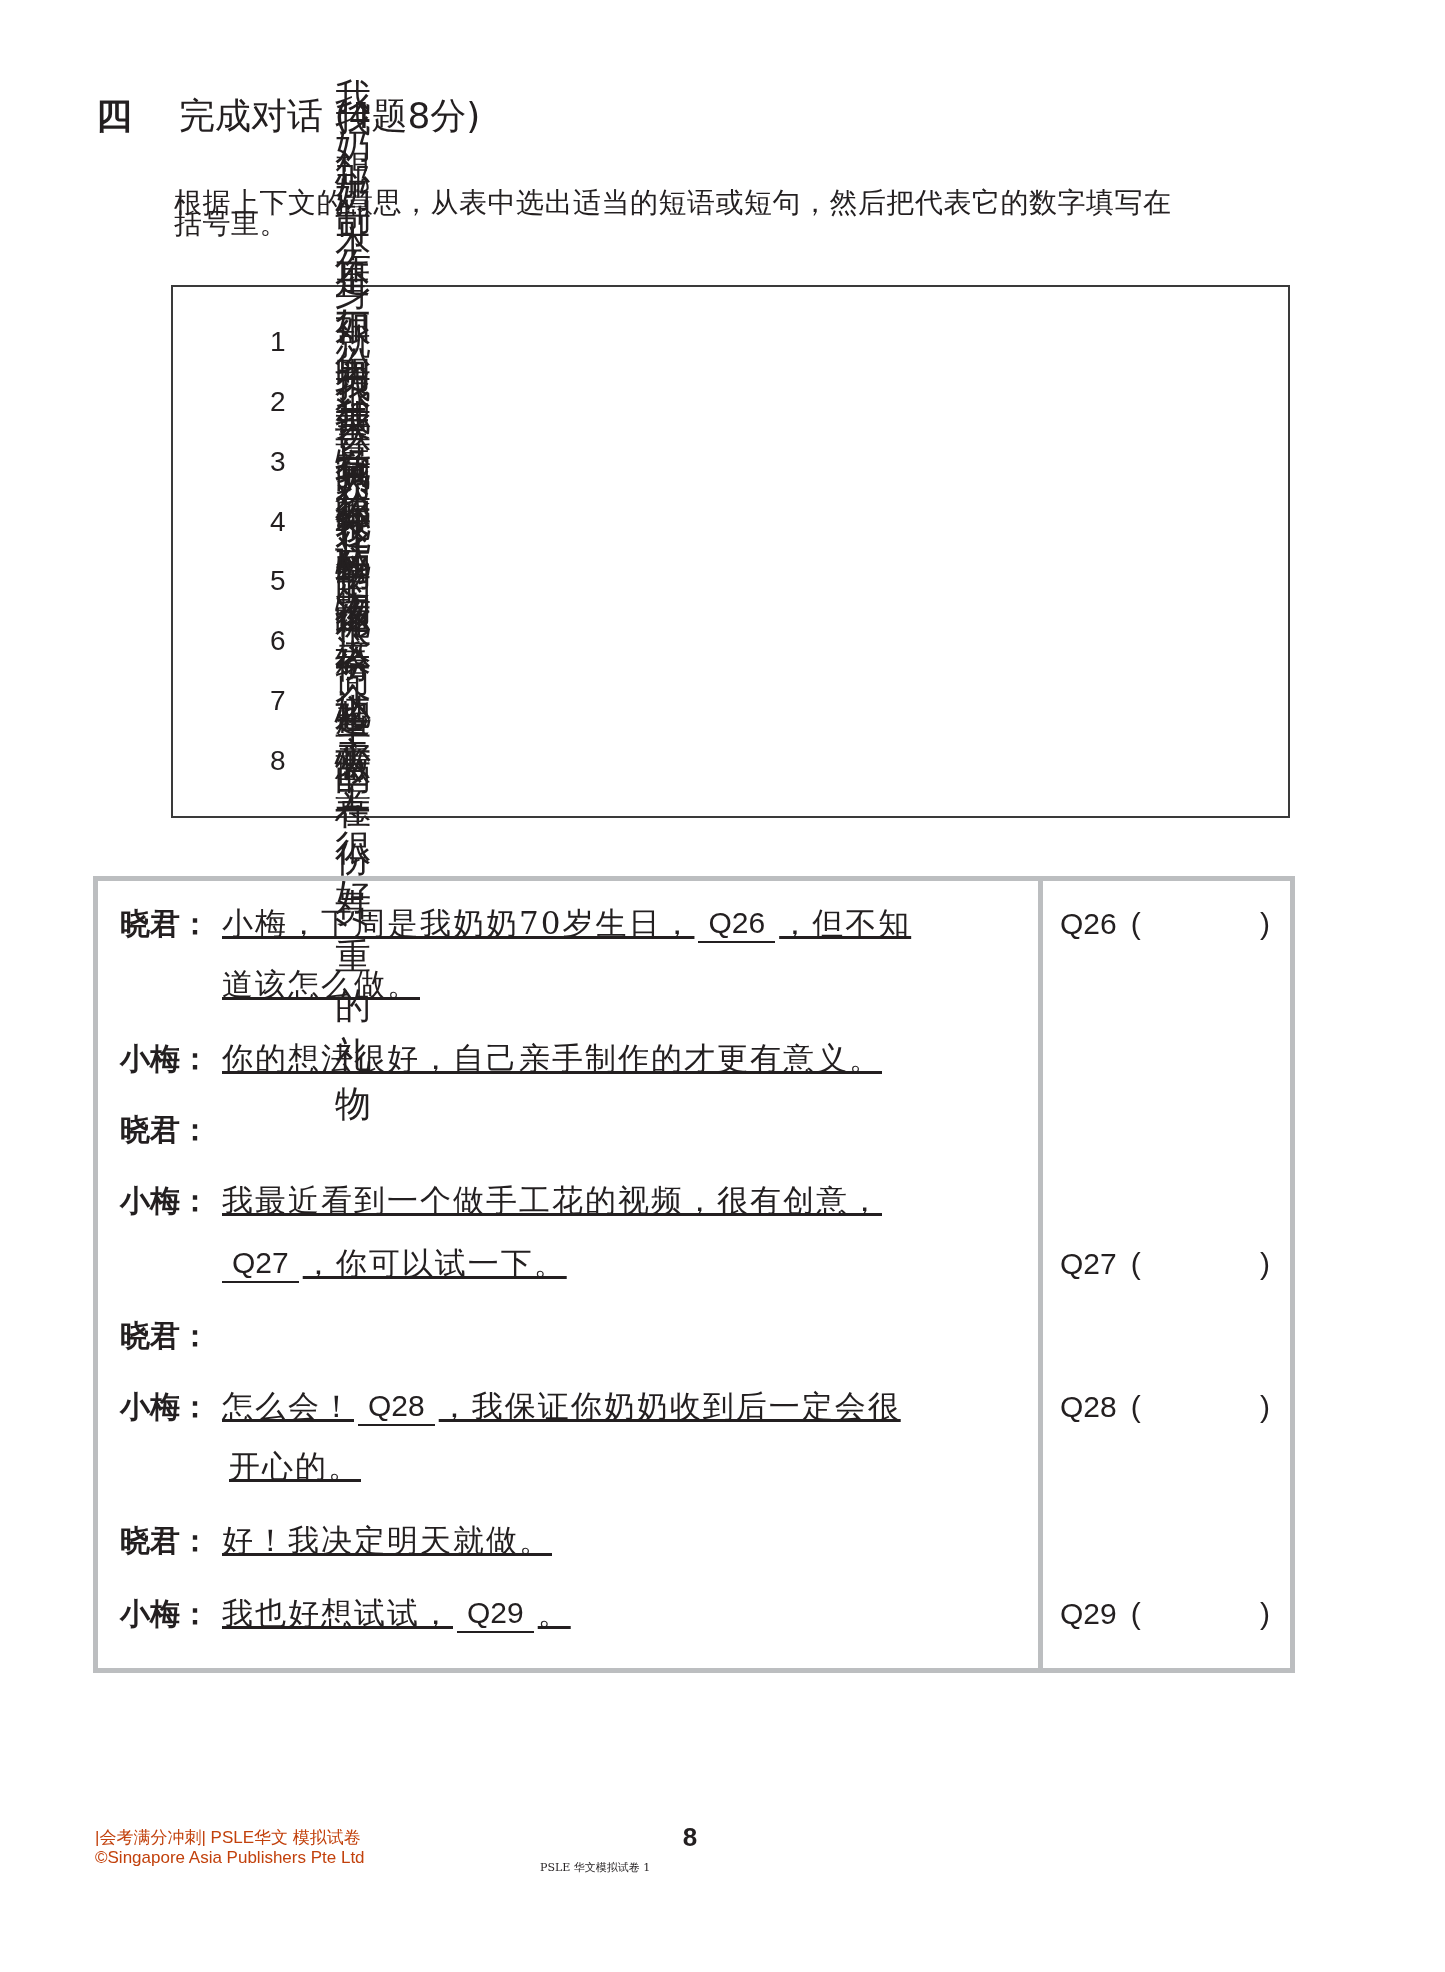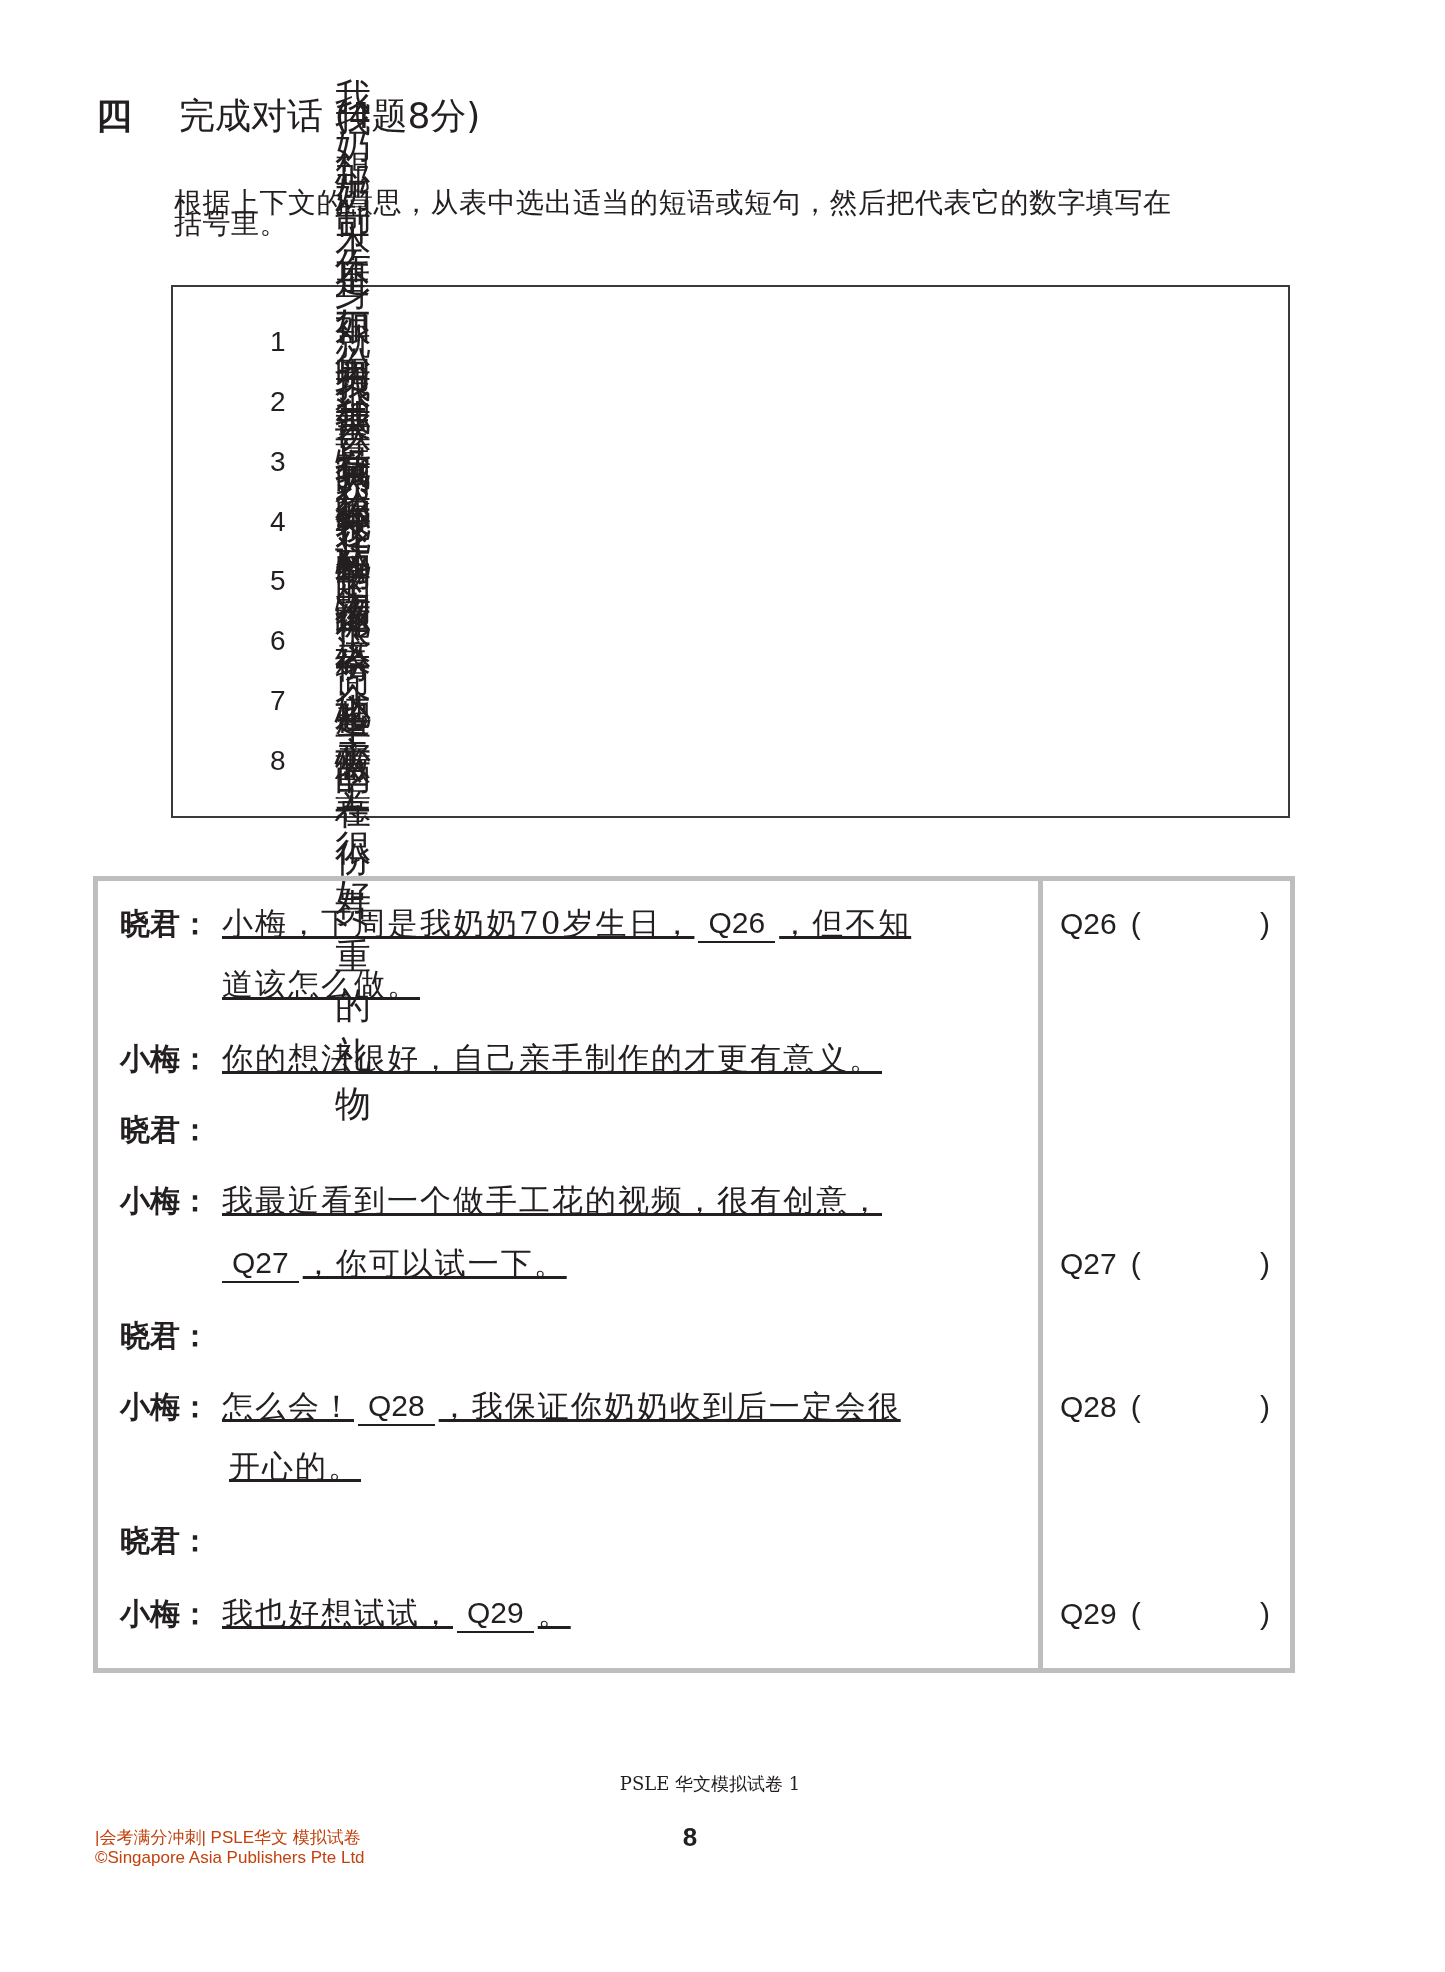--- a/index.html
+++ b/index.html
@@ -39,21 +39,21 @@
       font-family: "Liberation Sans", sans-serif; font-size: 30px; letter-spacing: 0; line-height: 36px;
     }
     .ans { position: absolute; left: 962px; height: 44px; display: flex; align-items: center;
       font-family: "Liberation Sans", sans-serif; font-size: 30px; width: 210px; }
     .ans .lp { margin-left: 14px; }
     .ans .rp { position: absolute; right: 0; }
 
     
     .foot-left { left: 95px; font-family: "Liberation Sans", sans-serif; font-size: 17px; color: #c2410c; }
     .page-num { left: 670px; top: 1822px; width: 40px; text-align: center; font-family: "Liberation Sans", sans-serif; font-weight: bold; font-size: 26px; }
-    .foot-center { left: 540px; top: 1772px; width: 340px; text-align: center; font-family: "DejaVu Serif", serif; font-size: 18px; }
+    .foot-center { left: 540px; top: 1860px; width: 340px; text-align: left; font-family: "DejaVu Serif", serif; font-size: 11px; }
   </style>
 </head>
 <body>
 
 <div class="abs sec-num">四</div>
 <div class="abs sec-title">完成对话 (4题8分)</div>
 <div class="abs instr" style="top:152px;margin-top:32px;">根据上下文的意思，从表中选出适当的短语或短句，然后把代表它的数字填写在</div>
 <div class="abs instr" style="top:205px;">括号里。</div>
 
 <div class="options-box">
@@ -134,20 +134,21 @@
     <span class="blank">Q28</span>
     <span class="utter">，我保证你奶奶收到后一定会很</span>
   </div>
 
   <div class="dl" style="left:131px; top:564px;">
     <span class="utter">开心的。</span>
   </div>
 
   <div class="dl" style="left:22px; top:638px;">
     <span class="speaker">晓君：</span>
+    <span class="utter">好！我决定明天就做。</span>
   </div>
 
   <div class="dl" style="left:22px; top:711px;">
     <span class="speaker">小梅：</span>
     <span class="utter">我也好想试试，</span>
     <span class="blank">Q29</span>
     <span class="utter">。</span>
   </div>
 
   <div class="ans" style="top:21px;">

